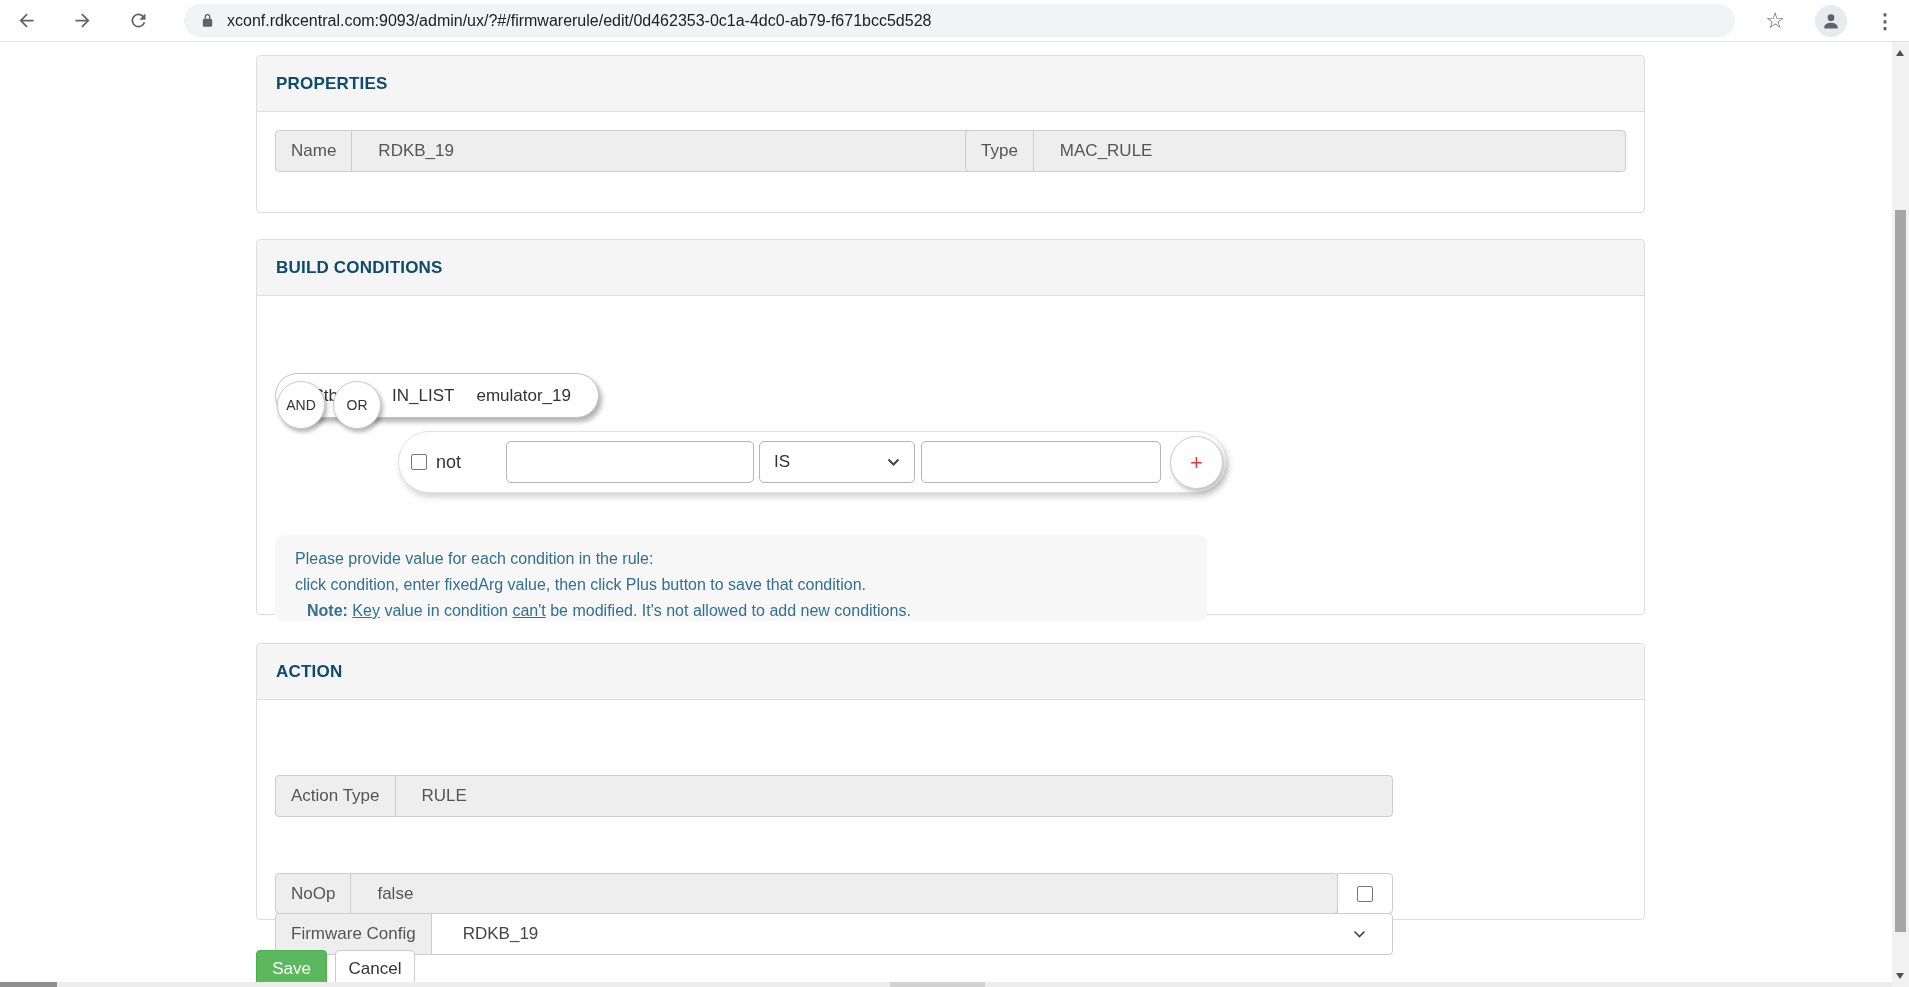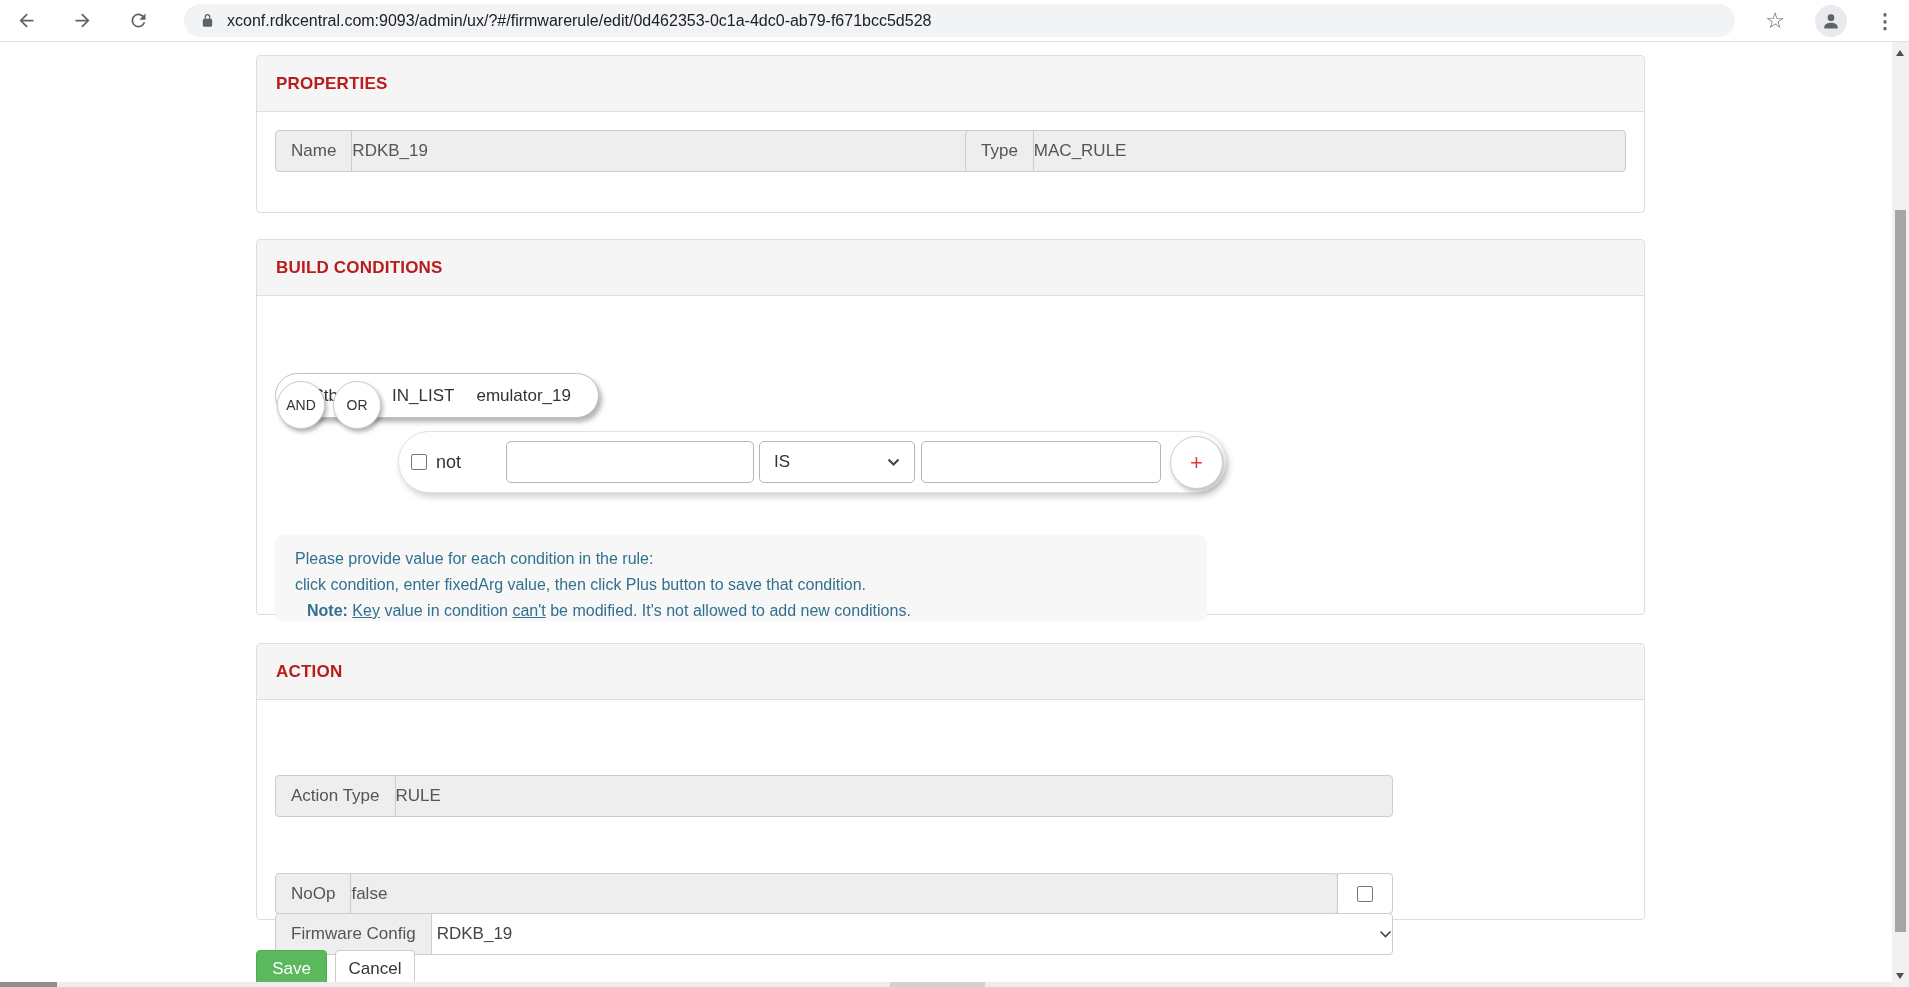--- a/index.html
+++ b/index.html
@@ -23,30 +23,30 @@
   .avatar { width: 32px; height: 32px; border-radius: 50%; background: #e8eaed;
             display: flex; align-items: center; justify-content: center; margin-right: 16px; cursor: pointer; }
   .avatar svg { width: 20px; height: 20px; }
   .kebab { font-size: 20px; color: #5f6368; font-weight: bold; margin-right: 14px; cursor: pointer; }
 
   
   .panel { position: absolute; left: 256px; width: 1389px; background: #fff;
            border: 1px solid #ddd; border-radius: 4px; }
   .panel-h { height: 56px; background: #f5f5f5; border-bottom: 1px solid #ddd;
              border-radius: 4px 4px 0 0; display: flex; align-items: center;
-             padding-left: 19px; font-size: 17px; font-weight: bold; color: #b91c1c; letter-spacing: .2px; }
+             padding-left: 19px; font-size: 17px; font-weight: bold; color: #0c4a6e; letter-spacing: .2px; }
   .panel-b { position: relative; width: 100%; }
 
   .igroup { position: absolute; display: flex; height: 42px; }
   .addon { background: #eee; border: 1px solid #ccc; border-radius: 4px 0 0 4px;
            color: #555; font-size: 17px; display: flex; align-items: center;
            padding: 0 15px; white-space: nowrap; }
   .gctrl { flex: 1; background: #eee; border: 1px solid #ccc; margin-left: -1px;
            border-radius: 0 4px 4px 0; color: #555; font-size: 17px;
-           display: flex; align-items: center; padding: 0 0; }
+           display: flex; align-items: center; padding: 0 26px; }
   .gctrl.white { background: #fff; cursor: pointer; justify-content: space-between; color: #444; }
   .raddon { width: 56px; background: #fff; border: 1px solid #ccc; margin-left: -1px;
             border-radius: 0 4px 4px 0; display: flex; align-items: center; justify-content: center; }
 
   
   .cond-pill { position: absolute; left: 18px; top: 77px; height: 45px;
                background: #fff; border: 1px solid #c2c2c2; border-radius: 23px;
                box-shadow: 3px 4px 5px rgba(0,0,0,.30);
                display: inline-flex; align-items: center; gap: 22px;
                padding: 0 27px; font-size: 17px; color: #333; cursor: pointer; }

